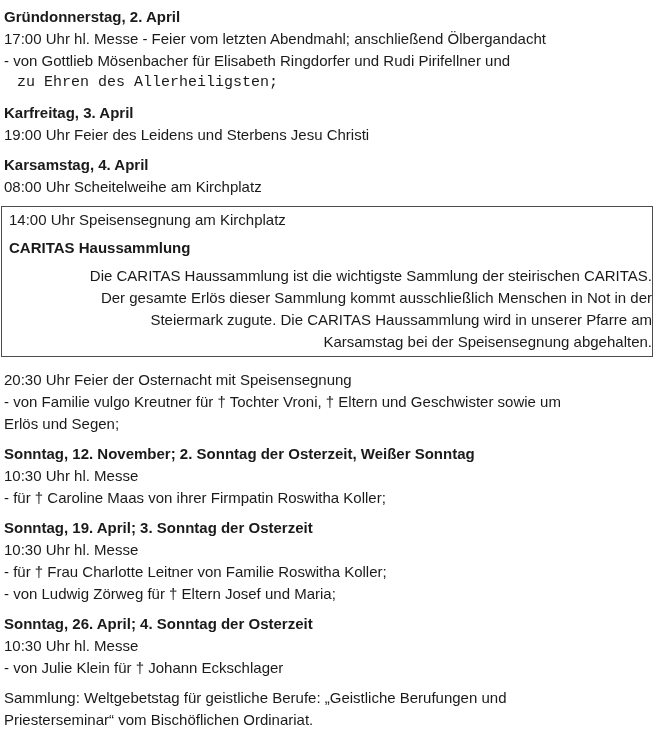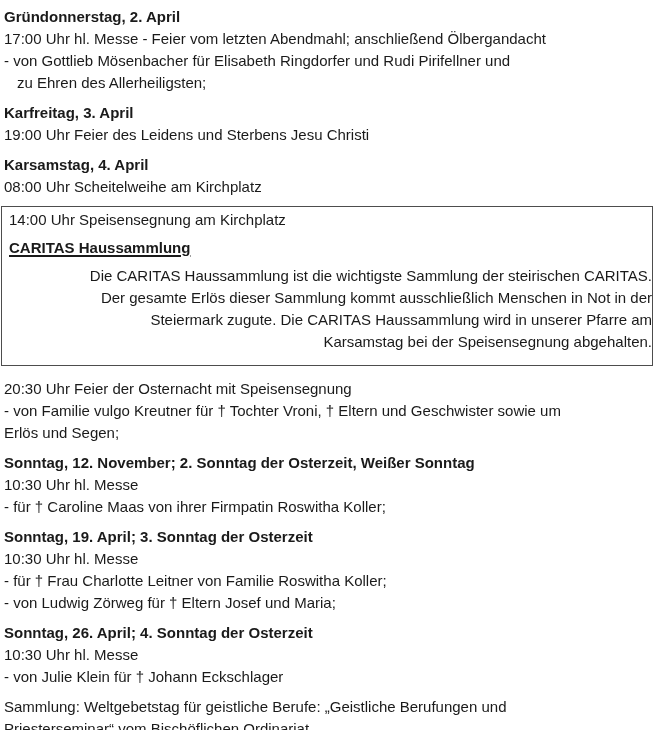--- a/index.html
+++ b/index.html
@@ -23,33 +23,33 @@
   }
   .line, .heading {
     padding-left: 4px;
     white-space: nowrap;
   }
   .heading {
     font-weight: 700;
   }
   .indent {
     padding-left: 17px;
+    font-family: Liberation Mono, monospace;
   }
   .caritas-box {
     box-sizing: border-box;
     margin: 0 1px 12px 1px;
     border: 1px solid #4d4d4d;
-    padding: 2px 0 12px 0;
+    padding: 2px 0 3px 0;
   }
   .caritas-box .line {
     padding-left: 7px;
   }
   .box-title {
     font-weight: 700;
-    text-decoration: underline;
     text-decoration-thickness: 1.5px;
     text-underline-offset: 2px;
     margin-top: 6px;
   }
   .box-para {
     margin-top: 6px;
     text-align: right;
   }
   strong {
     font-weight: 400;

